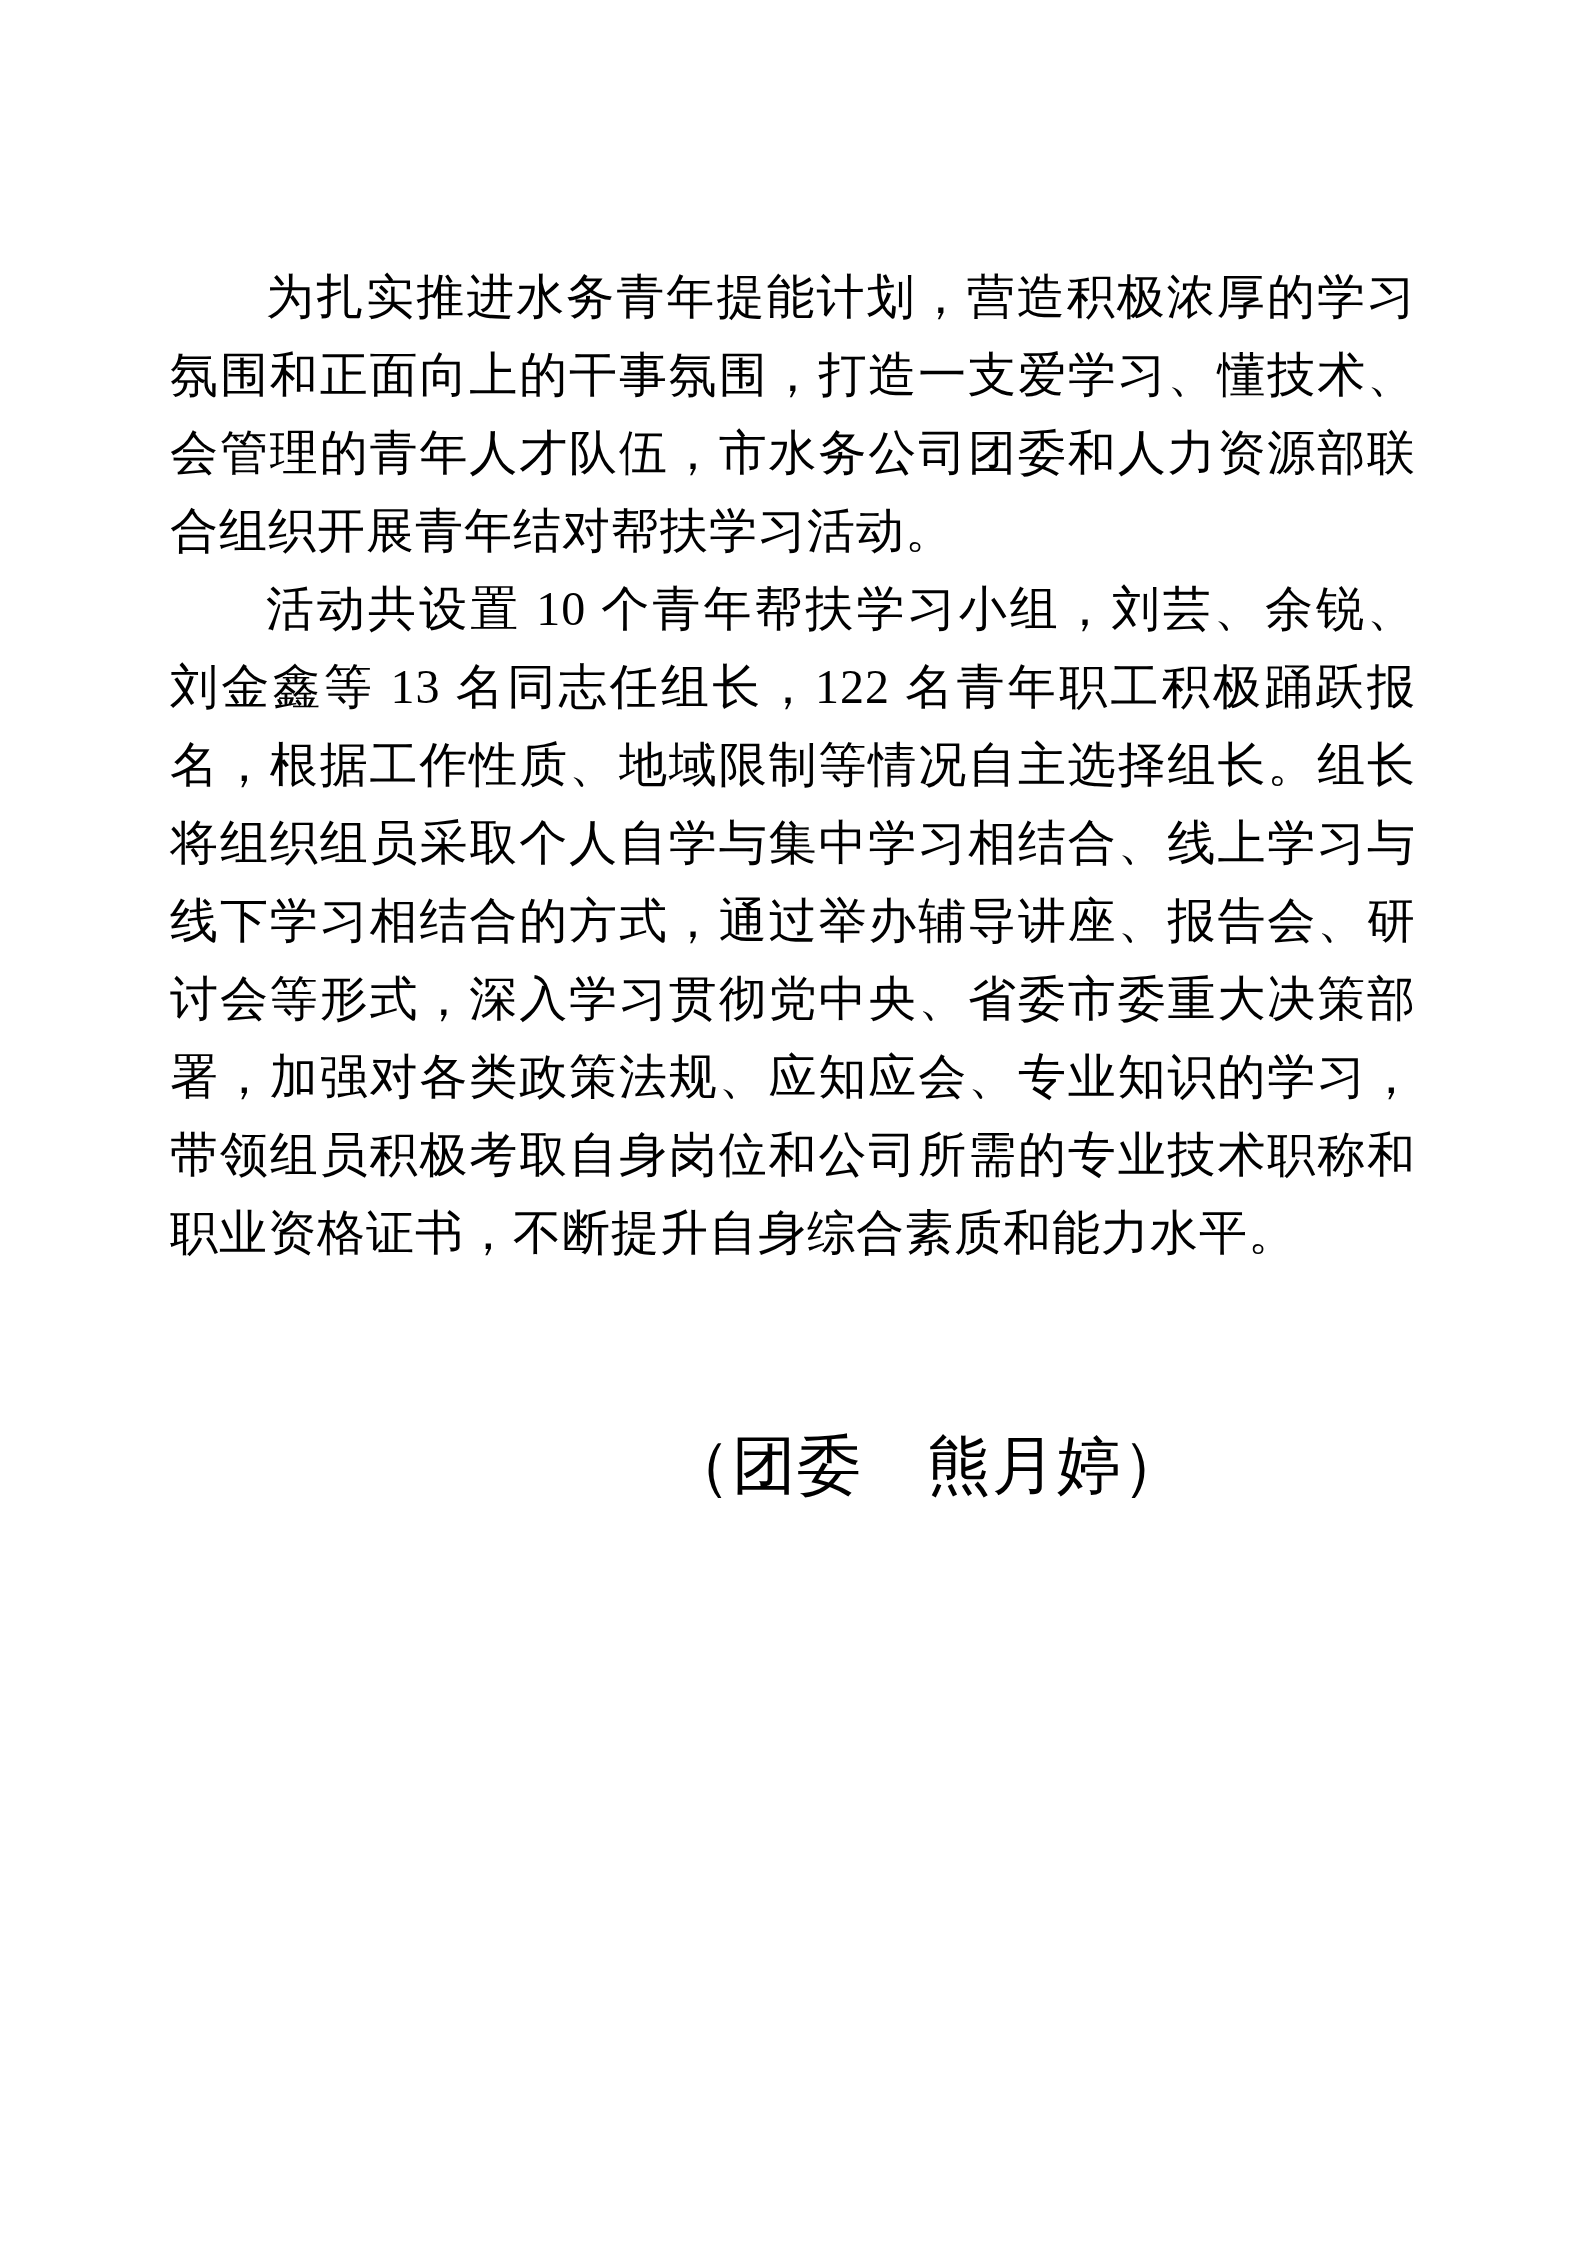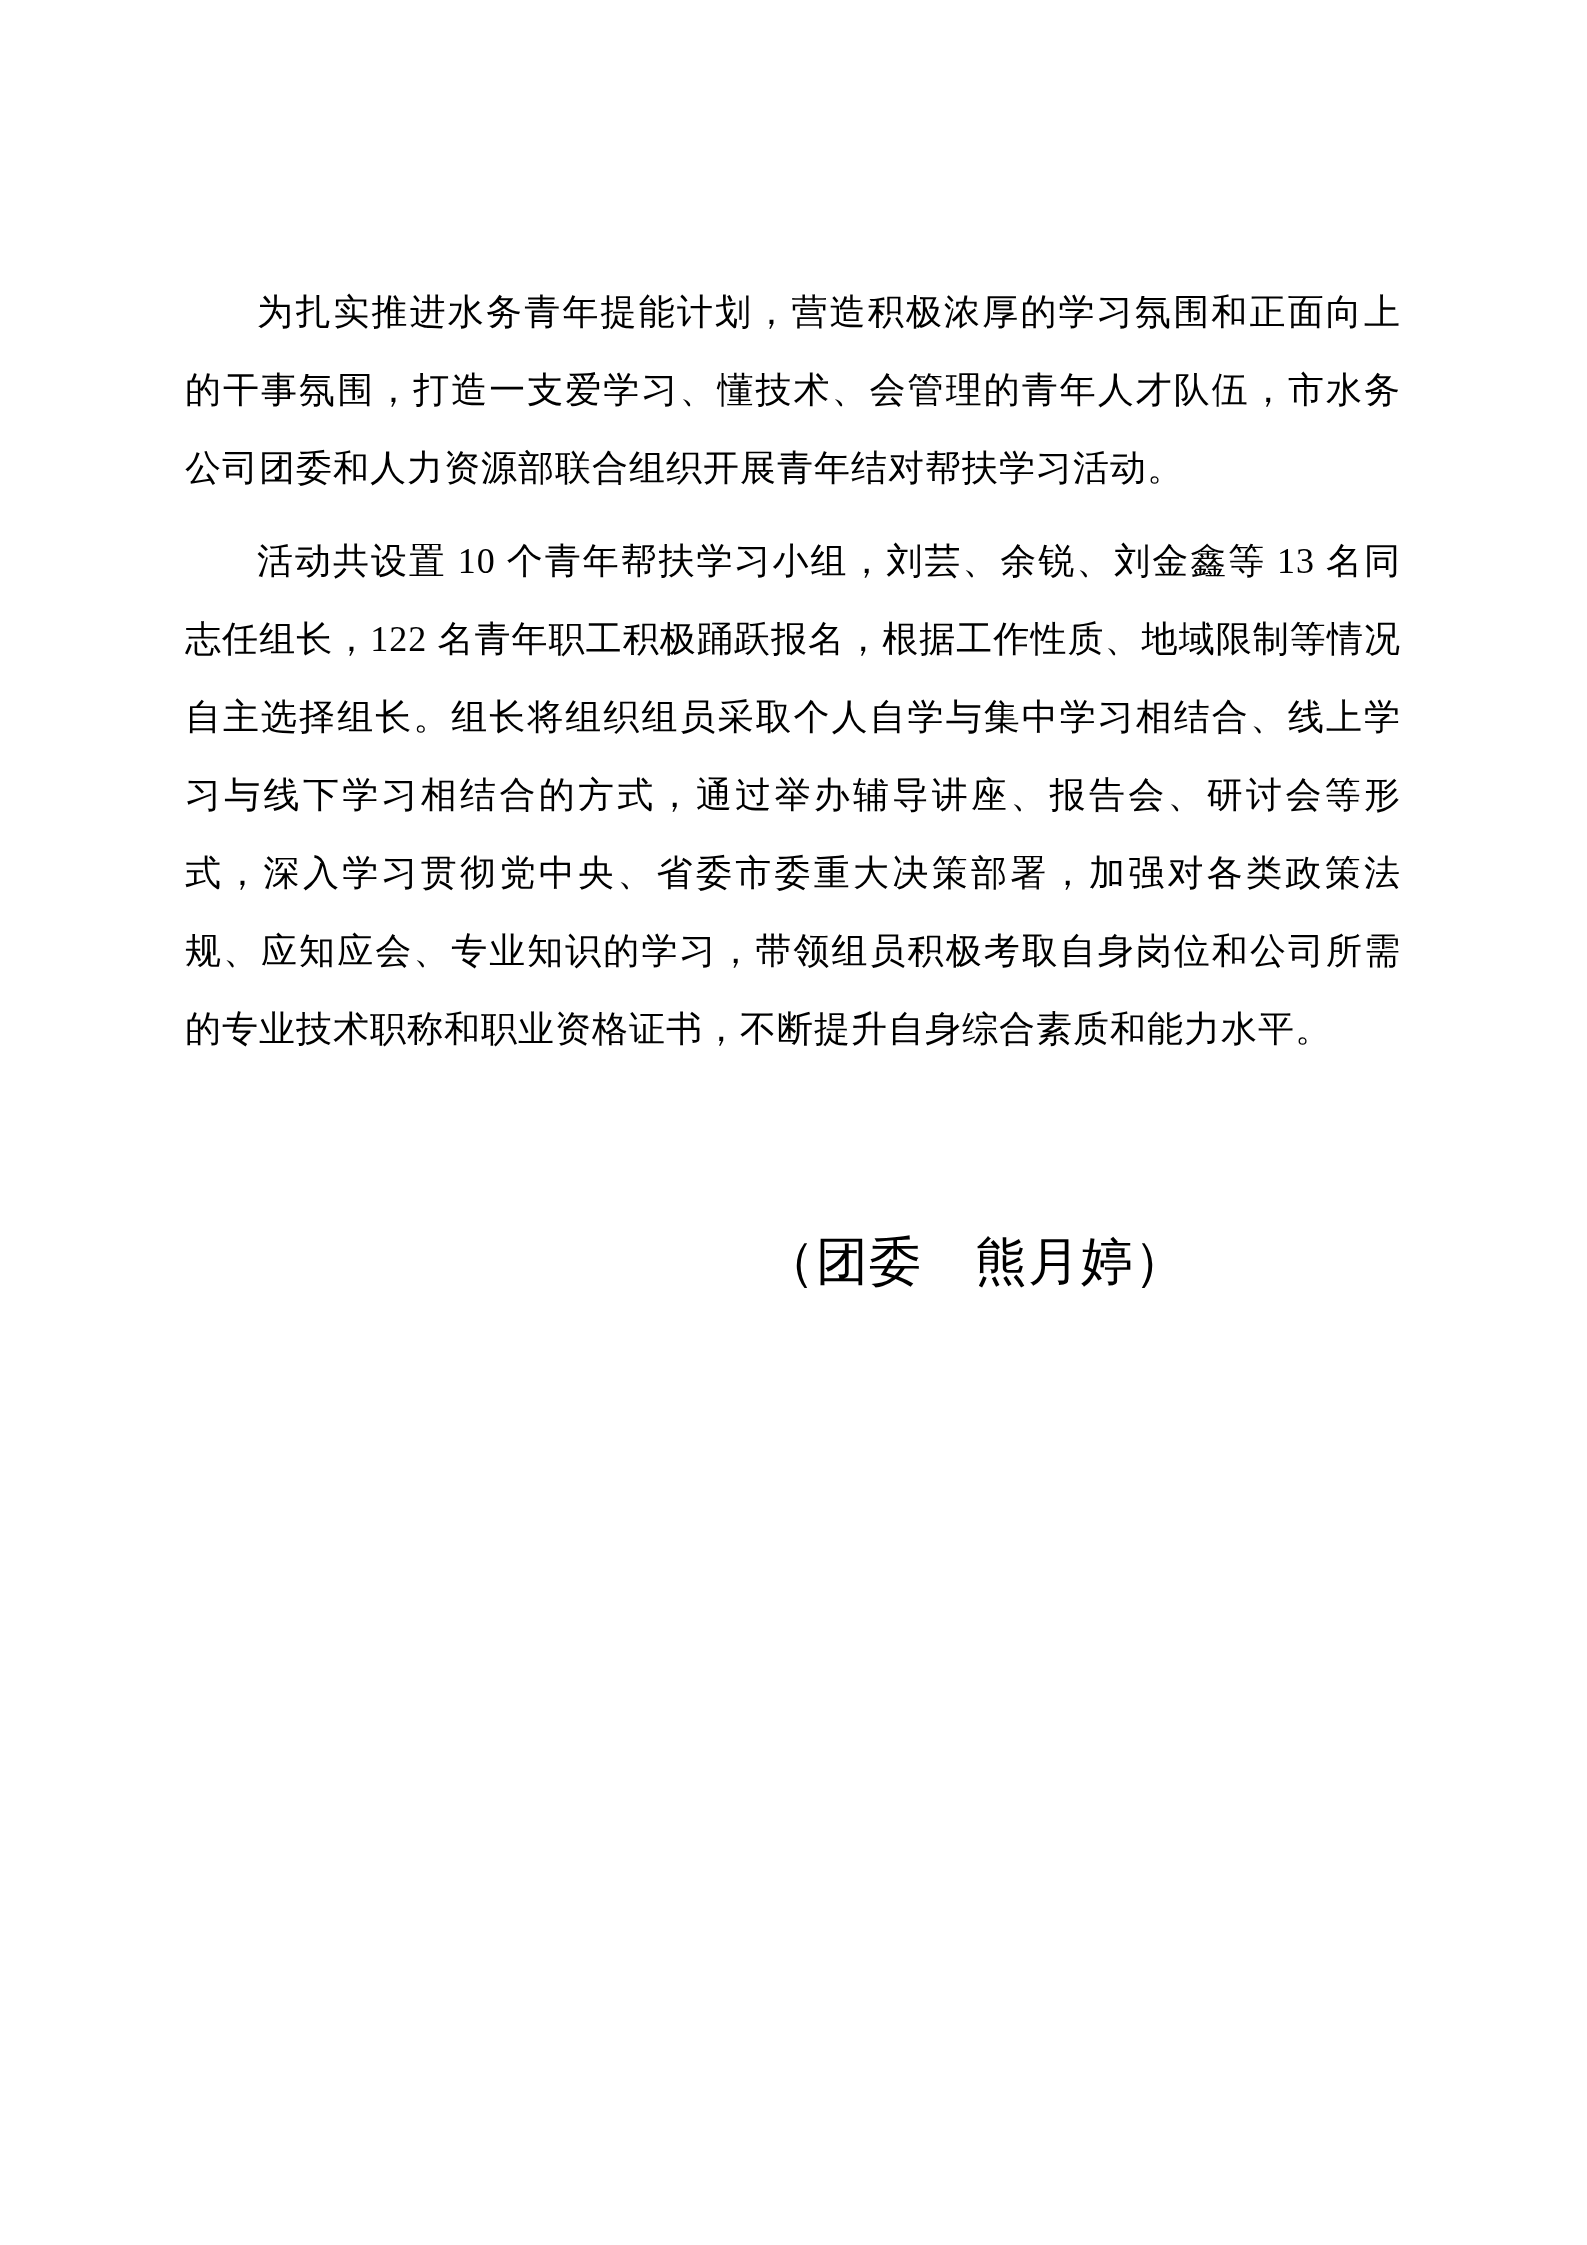--- a/index.html
+++ b/index.html
@@ -15,32 +15,32 @@
     color: #000000;
     overflow: hidden;
   }
   .page {
     position: absolute;
     left: 170px;
     top: 258px;
     width: 1246px;
   }
   .para {
-    margin: 15px;
-    font-size: 36px;
+    margin: 0;
+    font-size: 48px;
     line-height: 78px;
     text-indent: 2em;
     text-align: justify;
     text-justify: inter-character;
     letter-spacing: 1px;
     font-weight: 300;
   }
   .signature {
     margin: 155px 0 0 0;
-    font-size: 52px;
+    font-size: 64px;
     line-height: 78px;
     text-align: right;
     padding-right: 229px;
     letter-spacing: 1px;
     font-weight: 300;
   }
 </style>
 </head>
 <body>
 

